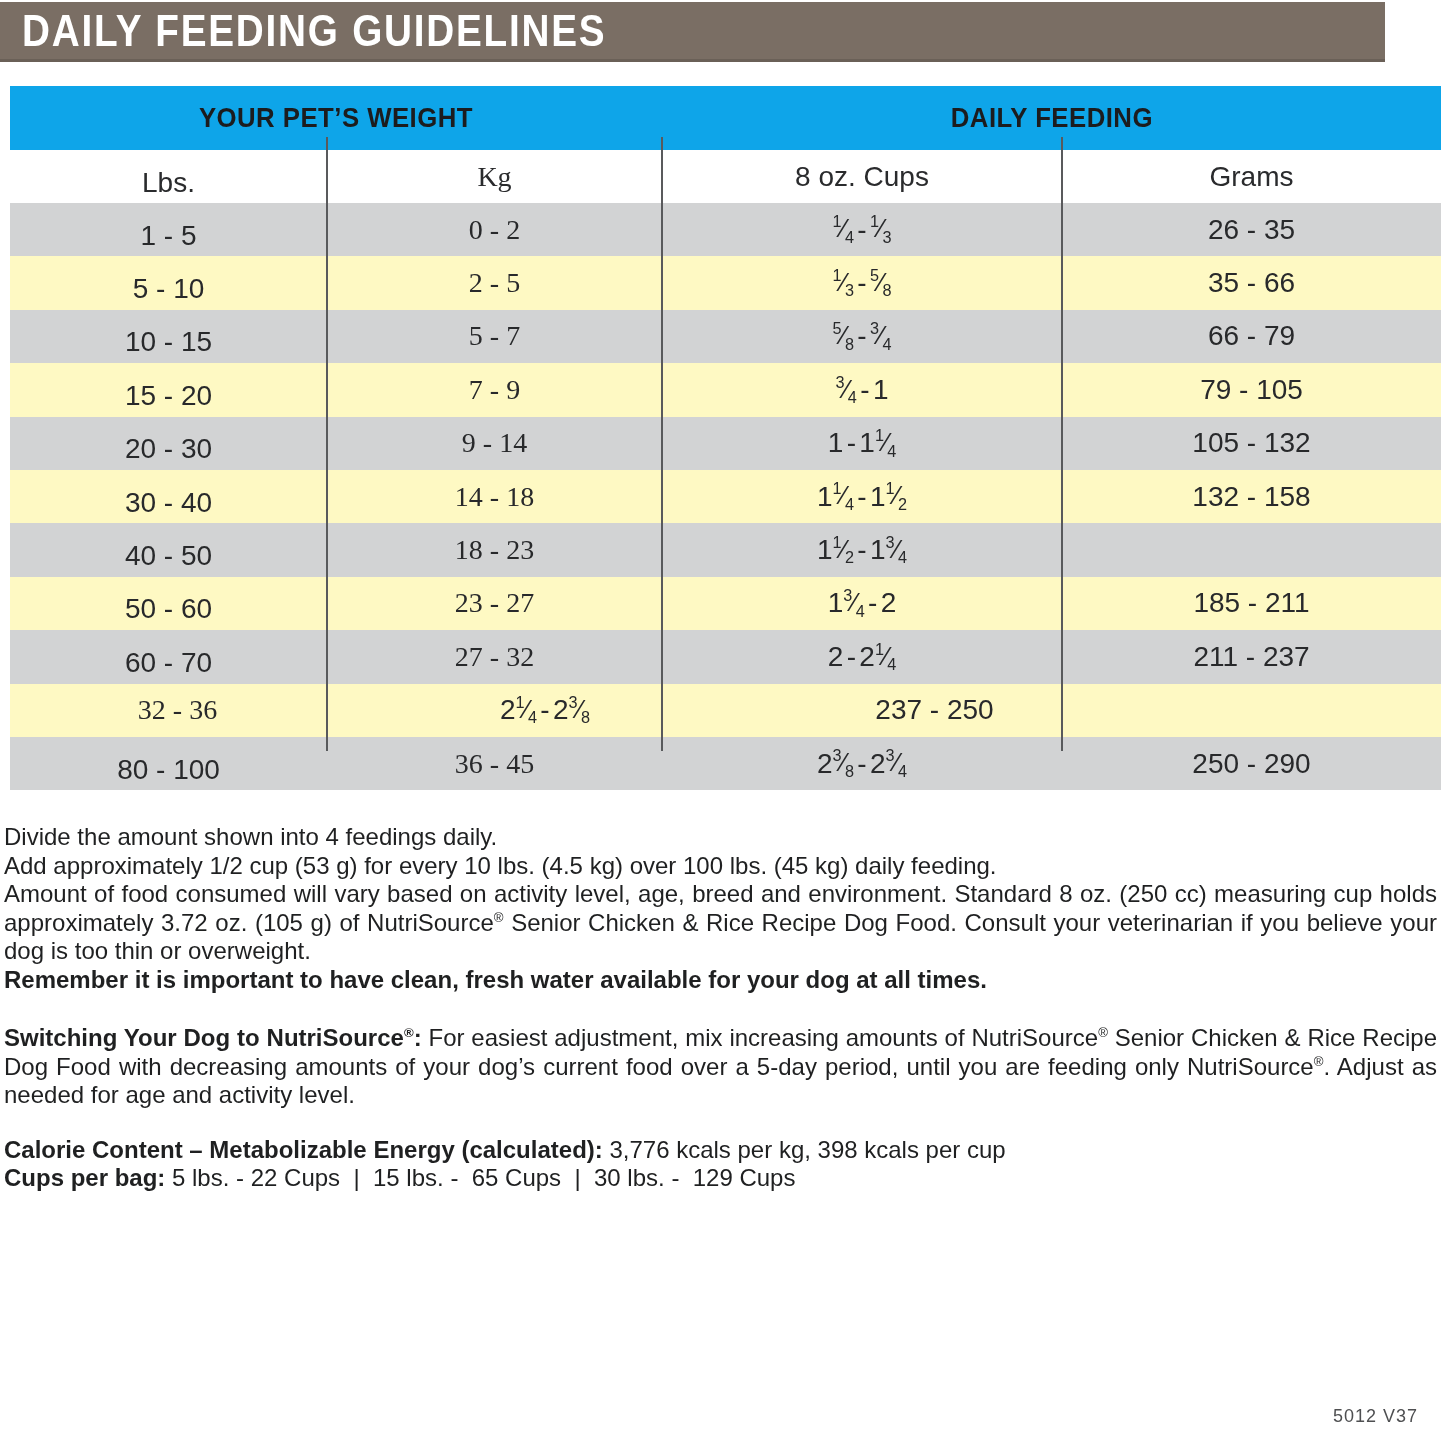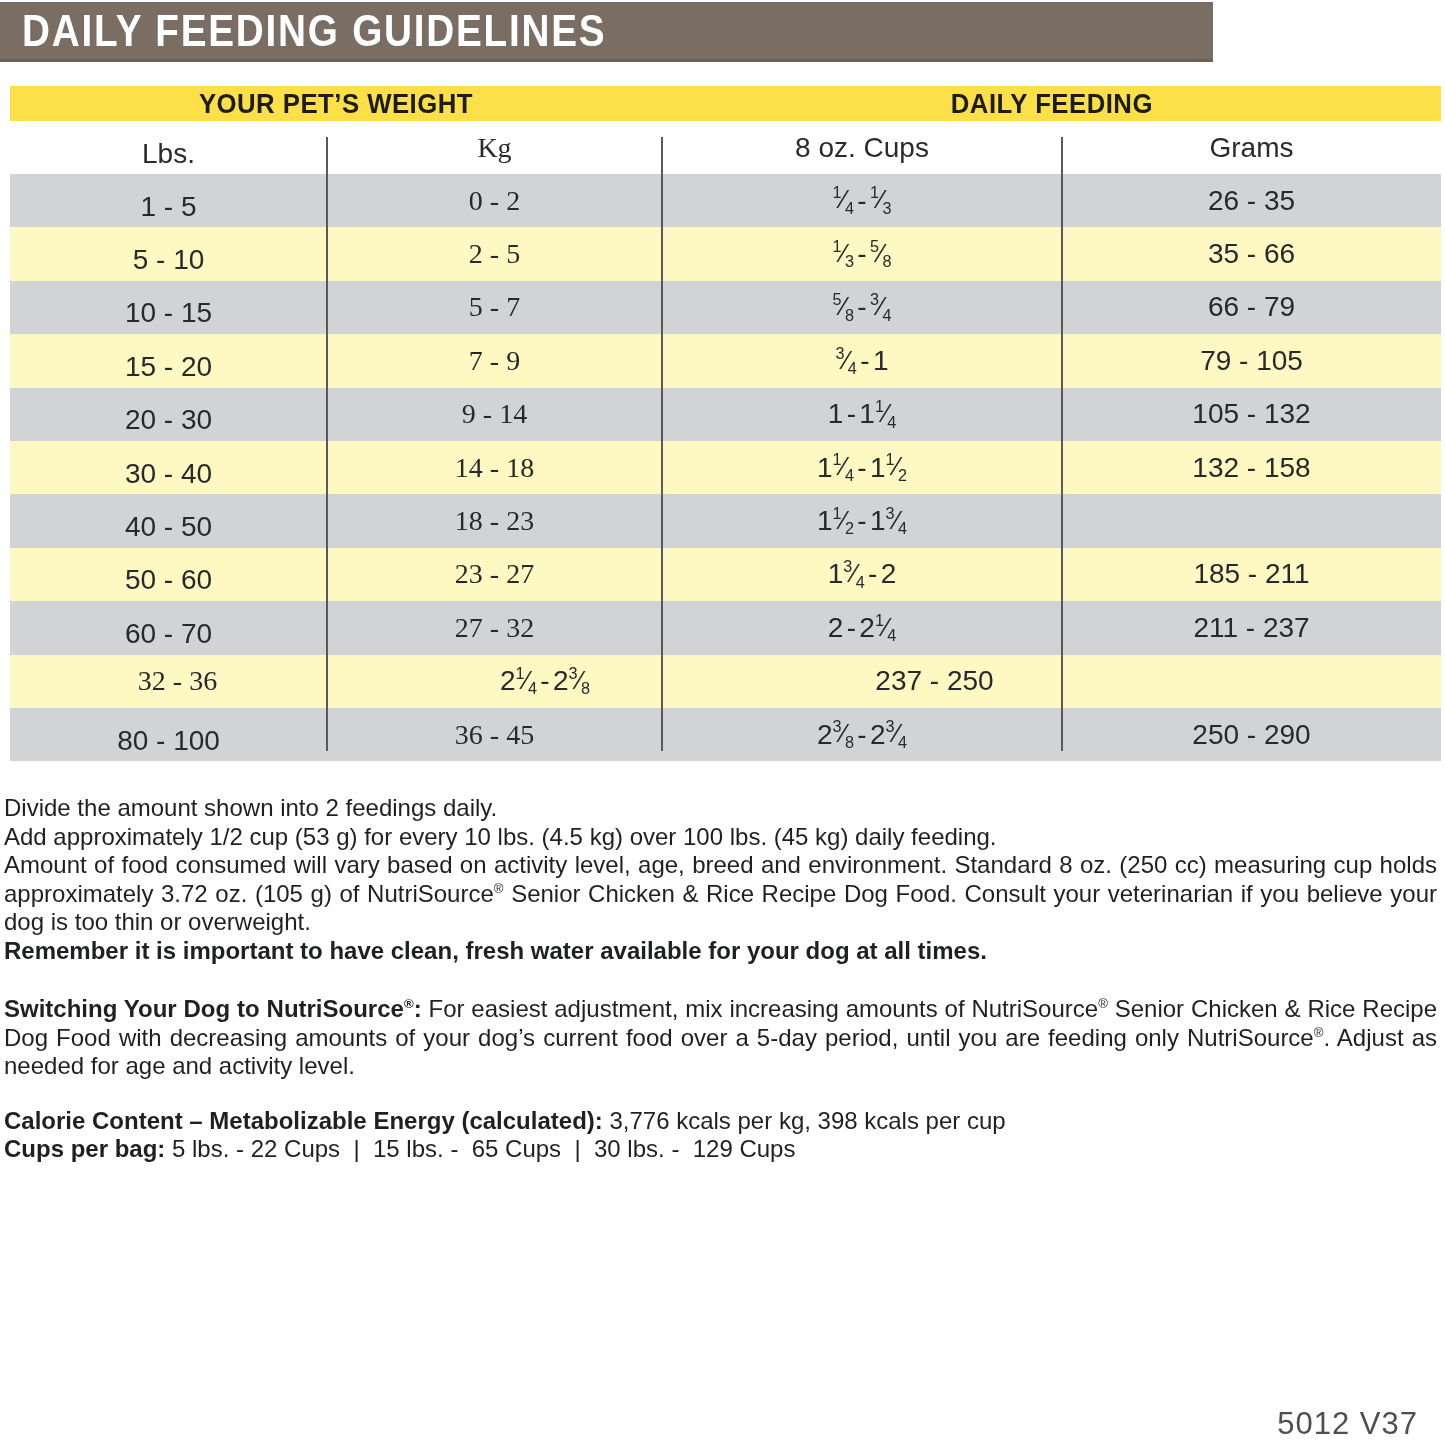--- a/index.html
+++ b/index.html
@@ -4,32 +4,32 @@
 <style>
   html,body{margin:0;padding:0;}
   body{
     width:1445px;height:1443px;position:relative;overflow:hidden;
     background:#ffffff;color:#221f20;
     font-family:"Liberation Sans", sans-serif;
     -webkit-font-smoothing:antialiased;
   }
   
   .title-bar{
-    margin-top:2px;width:1213px;height:57px;
+    margin-top:2px;width:1385px;height:57px;
     background:#7a6e64;border-bottom:3px solid #6a6057;
     display:flex;align-items:center;text-align:right;
   }
   .title-bar .t{
     color:#ffffff;font-weight:bold;font-size:44px;letter-spacing:2px;
     transform:scaleX(.88);transform-origin:left center;
     padding-left:25px;white-space:nowrap;
   }
   
   .table-wrap{position:relative;margin:24px 4px 0 10px;width:1431px;}
-  .group-row{display:flex;height:35px;background:#fde047;}
+  .group-row{display:flex;height:64px;background:#0ea5e9;}
   .group-cell{display:flex;align-items:center;justify-content:center;}
   .group-cell.w1{width:652px;}
   .group-cell.w2{width:779px;text-align:right;}
   .group-cell span{
     font-weight:bold;font-size:28px;letter-spacing:.5px;color:#1c1c1e;
     transform:scaleX(.92);white-space:nowrap;
   }
   .colhead-row{display:flex;height:53px;background:#ffffff;}
   .colhead-row .cell{font-size:28px;color:#2a2b2d;}
   .cell{display:flex;align-items:center;justify-content:center;}
@@ -55,21 +55,21 @@
   .notes p{margin:0;}
   .notes p.just{text-align:justify;}
   .gap30{margin-top:30px !important;}
   .gap26{margin-top:26px !important;}
   .b{font-weight:bold;}
   sup.sup{font-size:.55em;line-height:0;}
   .prewrap{white-space:pre-wrap;}
   
   .page-code{
     position:absolute;top:1406px;right:27px;
-    font-size:31px;color:#4e4f51;letter-spacing:1px;
+    font-size:18px;color:#4e4f51;letter-spacing:1px;
   }
 </style>
 </head>
 <body>
 
 <div class="title-bar">
   <span class="t">DAILY FEEDING GUIDELINES</span>
 </div>
 
 <div class="table-wrap">
@@ -210,21 +210,21 @@
     <div class="cell c4">250 - 290</div>
   </div>
     </div>
 
   <div class="divider d1"></div>
   <div class="divider d2"></div>
   <div class="divider d3"></div>
 </div>
 
 <div class="notes">
-  <p><span>Divide the amount shown into 2 feedings daily.</span></p>
+  <p><span>Divide the amount shown into 4 feedings daily.</span></p>
   <p><span>Add approximately 1/2 cup (53 g) for every 10 lbs. (4.5 kg) over 100 lbs. (45 kg) daily feeding.</span></p>
   <p class="just"><span>Amount of food consumed will vary based on activity level, age, breed and environment. Standard 8 oz. (250 cc) measuring cup holds approximately 3.72 oz. (105 g) of NutriSource</span><sup class="sup">®</sup><span> Senior Chicken &amp; Rice Recipe Dog Food. Consult your veterinarian if you believe your dog is too thin or overweight.</span></p>
   <p><span class="b">Remember it is important to have clean, fresh water available for your dog at all times.</span></p>
   <p class="just gap30"><span class="b">Switching Your Dog to NutriSource</span><sup class="b sup">®</sup><span class="b">:</span><span> For easiest adjustment, mix increasing amounts of NutriSource</span><sup class="sup">®</sup><span> Senior Chicken &amp; Rice Recipe Dog Food with decreasing amounts of your dog’s current food over a 5-day period, until you are feeding only NutriSource</span><sup class="sup">®</sup><span>. Adjust as needed for age and activity level.</span></p>
   <p class="gap26"><span class="b">Calorie Content – Metabolizable Energy (calculated):</span><span> 3,776 kcals per kg, 398 kcals per cup</span></p>
   <p class="prewrap"><span class="b">Cups per bag:</span><span> 5 lbs. - 22 Cups  |  15 lbs. -  65 Cups  |  30 lbs. -  129 Cups</span></p>
 </div>
 
 <div class="page-code">5012 V37</div>
 

